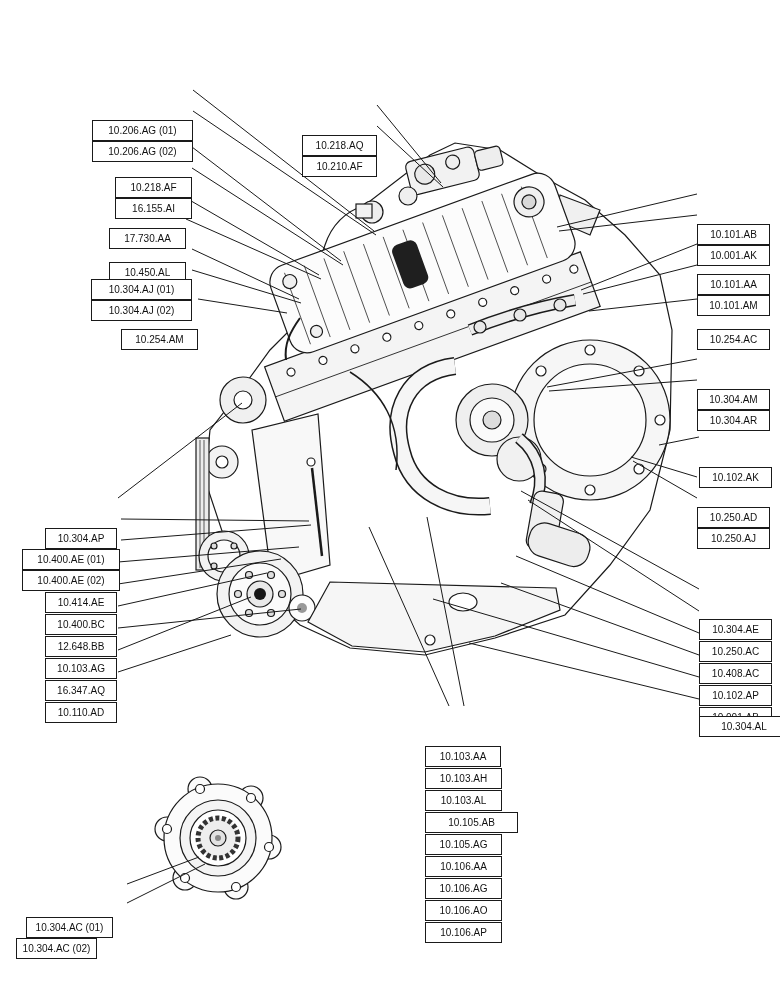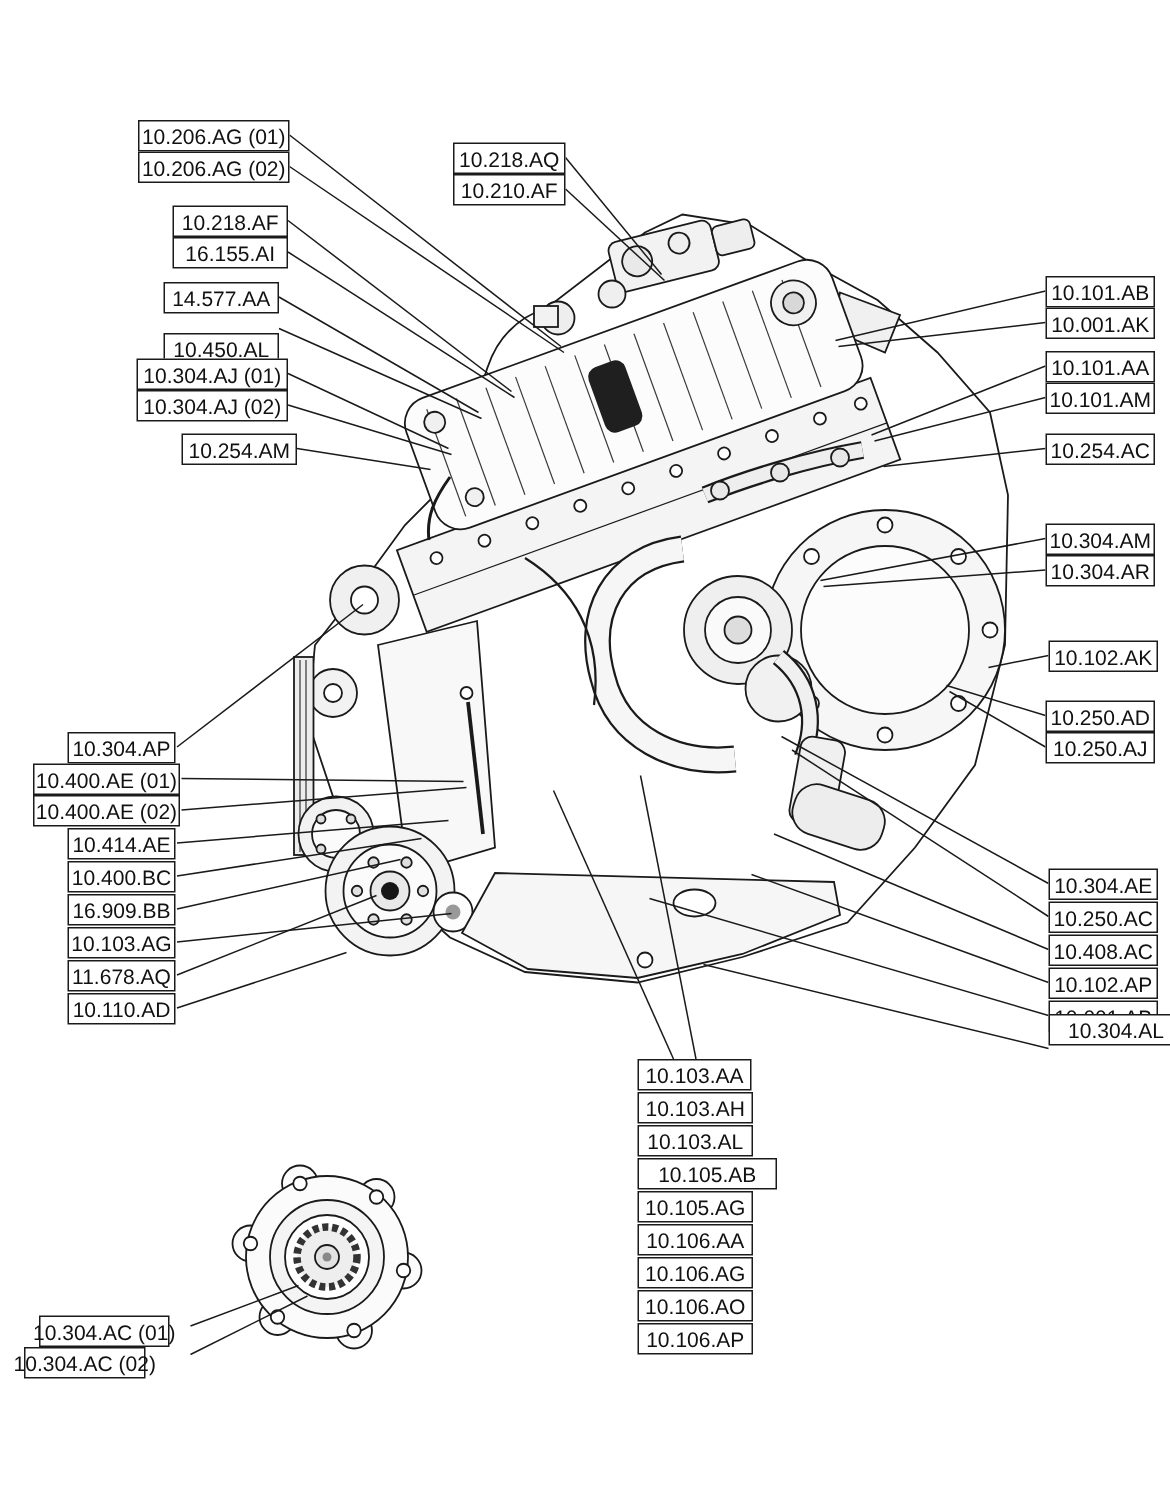--- a/index.html
+++ b/index.html
@@ -4,22 +4,22 @@
 <style>
   html,body{margin:0;padding:0;background:#fff;}
   .stage{
     position:relative;width:780px;height:1000px;background:var(--bg,#fff);
     font-family:"Liberation Sans",sans-serif;overflow:hidden;
   }
   svg.fig{position:absolute;left:0;top:0;z-index:1;}
   .lbl{
     position:absolute;height:21px;box-sizing:border-box;
     border:1.4px solid var(--line,#111);background:#fff;color:#111;
-    font-size:14px;line-height:1;display:flex;align-items:center;justify-content:center;
-    white-space:nowrap;z-index:2;
+    font-size:10px;line-height:1;display:flex;align-items:center;justify-content:center;
+    white-space:nowrap;z-index:2;margin-top:40px;
   }
 </style>
 </head>
 <body>
 
 <div class="stage">
 
   <svg class="fig" width="780" height="1000" viewBox="0 0 780 1000">
 
     <g fill="#ffffff" stroke="#1a1a1a" stroke-width="1.2">
@@ -223,21 +223,21 @@
       <line x1="464" y1="706" x2="427" y2="517"></line>
       <line x1="127" y1="884" x2="199" y2="857"></line>
       <line x1="127" y1="903" x2="205" y2="864"></line>
     </g>
   </svg>
 
   <div class="lbl" style="left:92px;top:80px;width:101px">10.206.AG (01)</div>
   <div class="lbl" style="left:92px;top:101px;width:101px">10.206.AG (02)</div>
   <div class="lbl" style="left:115px;top:137px;width:77px">10.218.AF</div>
   <div class="lbl" style="left:115px;top:158px;width:77px">16.155.AI</div>
-  <div class="lbl" style="left:109px;top:188px;width:77px">14.577.AA</div>
+  <div class="lbl" style="left:109px;top:188px;width:77px">17.730.AA</div>
   <div class="lbl" style="left:109px;top:222px;width:77px">10.450.AL</div>
   <div class="lbl" style="left:91px;top:239px;width:101px">10.304.AJ (01)</div>
   <div class="lbl" style="left:91px;top:260px;width:101px">10.304.AJ (02)</div>
   <div class="lbl" style="left:121px;top:289px;width:77px">10.254.AM</div>
 
   <div class="lbl" style="left:302px;top:95px;width:75px">10.218.AQ</div>
   <div class="lbl" style="left:302px;top:116px;width:75px">10.210.AF</div>
 
   <div class="lbl" style="left:697px;top:184px;width:73px">10.101.AB</div>
   <div class="lbl" style="left:697px;top:205px;width:73px">10.001.AK</div>
@@ -254,23 +254,23 @@
   <div class="lbl" style="left:699px;top:623px;width:73px">10.408.AC</div>
   <div class="lbl" style="left:699px;top:645px;width:73px">10.102.AP</div>
   <div class="lbl" style="left:699px;top:667px;width:73px">10.001.AB</div>
   <div class="lbl" style="left:699px;top:676px;width:90px">10.304.AL</div>
 
   <div class="lbl" style="left:45px;top:488px;width:72px">10.304.AP</div>
   <div class="lbl" style="left:22px;top:509px;width:98px">10.400.AE (01)</div>
   <div class="lbl" style="left:22px;top:530px;width:98px">10.400.AE (02)</div>
   <div class="lbl" style="left:45px;top:552px;width:72px">10.414.AE</div>
   <div class="lbl" style="left:45px;top:574px;width:72px">10.400.BC</div>
-  <div class="lbl" style="left:45px;top:596px;width:72px">16.909.BB</div>
+  <div class="lbl" style="left:45px;top:596px;width:72px">12.648.BB</div>
   <div class="lbl" style="left:45px;top:618px;width:72px">10.103.AG</div>
-  <div class="lbl" style="left:45px;top:640px;width:72px">11.678.AQ</div>
+  <div class="lbl" style="left:45px;top:640px;width:72px">16.347.AQ</div>
   <div class="lbl" style="left:45px;top:662px;width:72px">10.110.AD</div>
 
   <div class="lbl" style="left:425px;top:706px;width:76px">10.103.AA</div>
   <div class="lbl" style="left:425px;top:728px;width:77px">10.103.AH</div>
   <div class="lbl" style="left:425px;top:750px;width:77px">10.103.AL</div>
   <div class="lbl" style="left:425px;top:772px;width:93px">10.105.AB</div>
   <div class="lbl" style="left:425px;top:794px;width:77px">10.105.AG</div>
   <div class="lbl" style="left:425px;top:816px;width:77px">10.106.AA</div>
   <div class="lbl" style="left:425px;top:838px;width:77px">10.106.AG</div>
   <div class="lbl" style="left:425px;top:860px;width:77px">10.106.AO</div>

